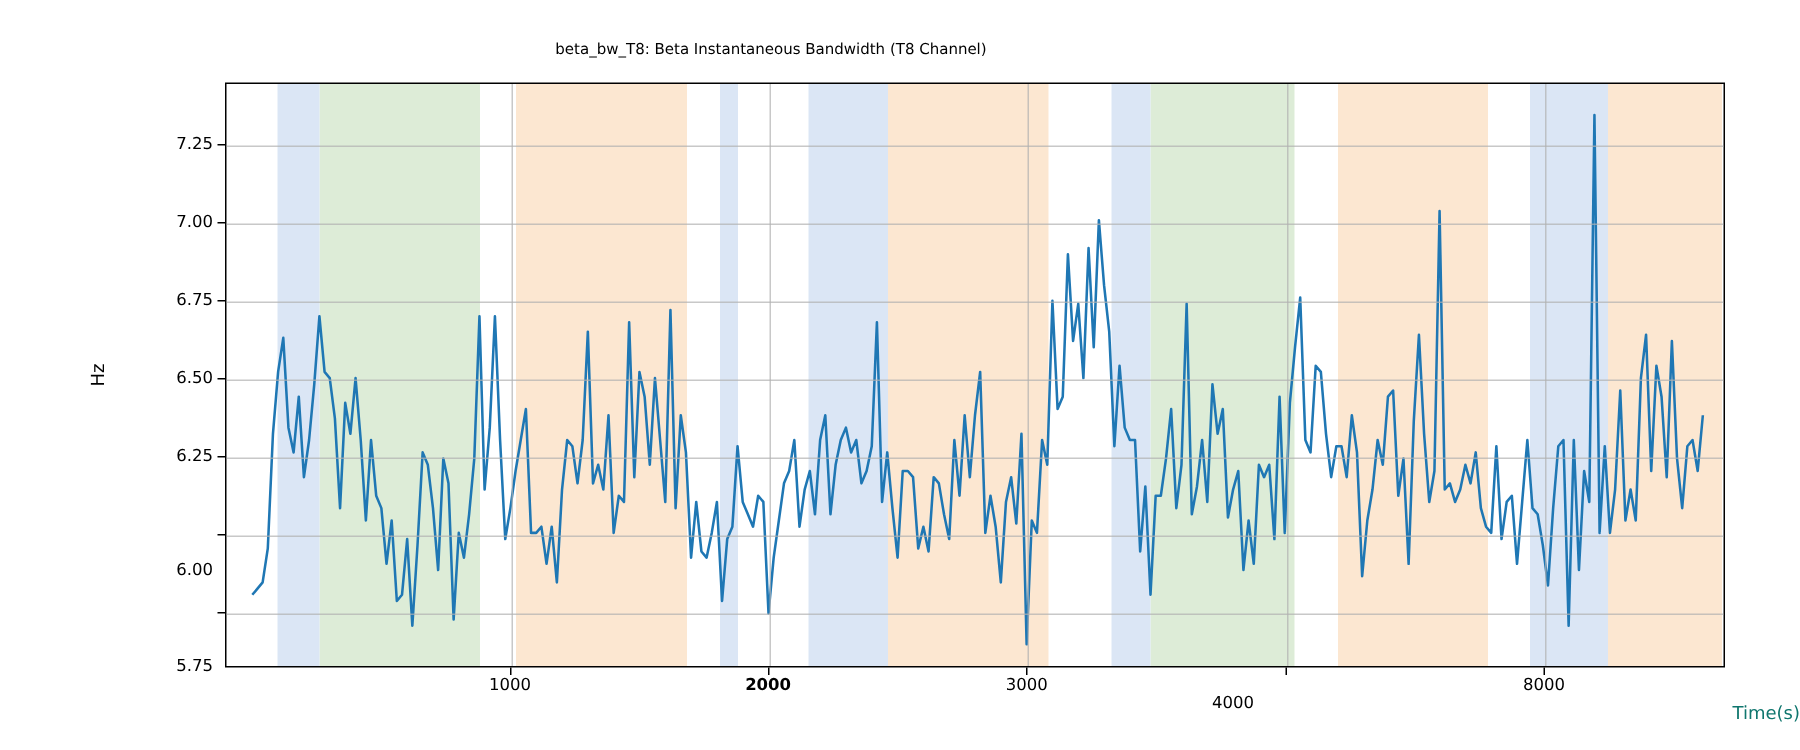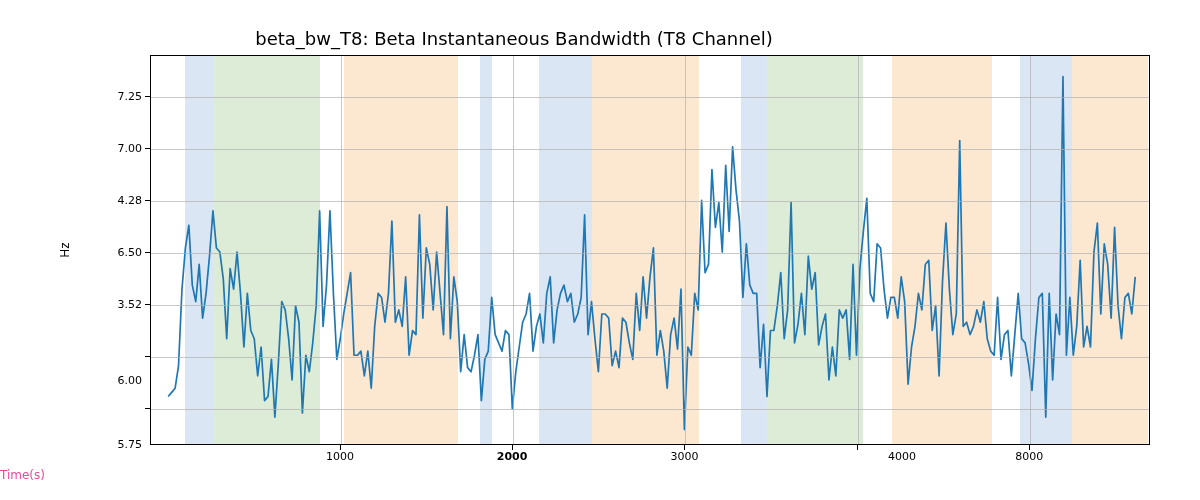--- a/index.html
+++ b/index.html
@@ -15,39 +15,39 @@
     width: 1200px;
     height: 500px;
     position: relative;
   }
   .title {
     position: absolute;
     left: 0;
     width: 1028px;
     top: 28px;
     text-align: center;
-    font-size: 18px;
+    font-size: 10px;
     color: #000;
   }
   .ylabel {
     position: absolute;
     left: 65px;
     top: 250px;
     transform: translate(-50%, -50%) rotate(-90deg);
     font-size: 12px;
     color: #000;
   }
   .xlabel {
     position: absolute;
     left: 0;
     width: 1200px;
     top: 468px;
-    text-align: left;
+    text-align: right;
     font-size: 12px;
-    color: #ec4899;
+    color: #0f766e;
   }
   .axes {
     position: absolute;
     left: 150px;
     top: 55px;
     width: 1000px;
     height: 390px;
     border: 1px solid #000;
     box-sizing: border-box;
     overflow: hidden;
@@ -156,34 +156,34 @@
     </div>
 
   <div id="xticks">
       <div class="xtick-line" style="left: 339.655px;"></div>
       <div class="xtick-label" style="left: 340px;">1000</div>
       <div class="xtick-line" style="left: 512.069px;"></div>
       <div class="xtick-label" style="left: 512.069px; font-weight: bold;">2000</div>
       <div class="xtick-line" style="left: 684.483px;"></div>
       <div class="xtick-label" style="left: 684.483px;">3000</div>
       <div class="xtick-line" style="left: 856.897px;"></div>
-      <div class="xtick-label" style="left: 902px;">4000</div>
+      <div class="xtick-label" style="left: 822px; margin-top: 12px;">4000</div>
       <div class="xtick-line" style="left: 1029.31px;"></div>
       <div class="xtick-label" style="left: 1029.31px;">8000</div>
     </div>
   <div id="yticks">
       <div class="ytick-line" style="top: 407.66px;"></div>
       <div class="ytick-label" style="top: 407.66px; margin-top: 36px;">5.75</div>
       <div class="ytick-line" style="top: 355.798px;"></div>
       <div class="ytick-label" style="top: 355.798px; margin-top: 24px;">6.00</div>
       <div class="ytick-line" style="top: 303.936px;"></div>
-      <div class="ytick-label" style="top: 303.936px;">3.52</div>
+      <div class="ytick-label" style="top: 303.936px;">6.25</div>
       <div class="ytick-line" style="top: 252.074px;"></div>
       <div class="ytick-label" style="top: 252.074px;">6.50</div>
       <div class="ytick-line" style="top: 200.213px;"></div>
-      <div class="ytick-label" style="top: 200.213px;">4.28</div>
+      <div class="ytick-label" style="top: 200.213px;">6.75</div>
       <div class="ytick-line" style="top: 148.351px;"></div>
       <div class="ytick-label" style="top: 148.351px;">7.00</div>
       <div class="ytick-line" style="top: 96.4894px;"></div>
       <div class="ytick-label" style="top: 96.4894px;">7.25</div>
     </div>
 
 </div>
 
 </body></html>

